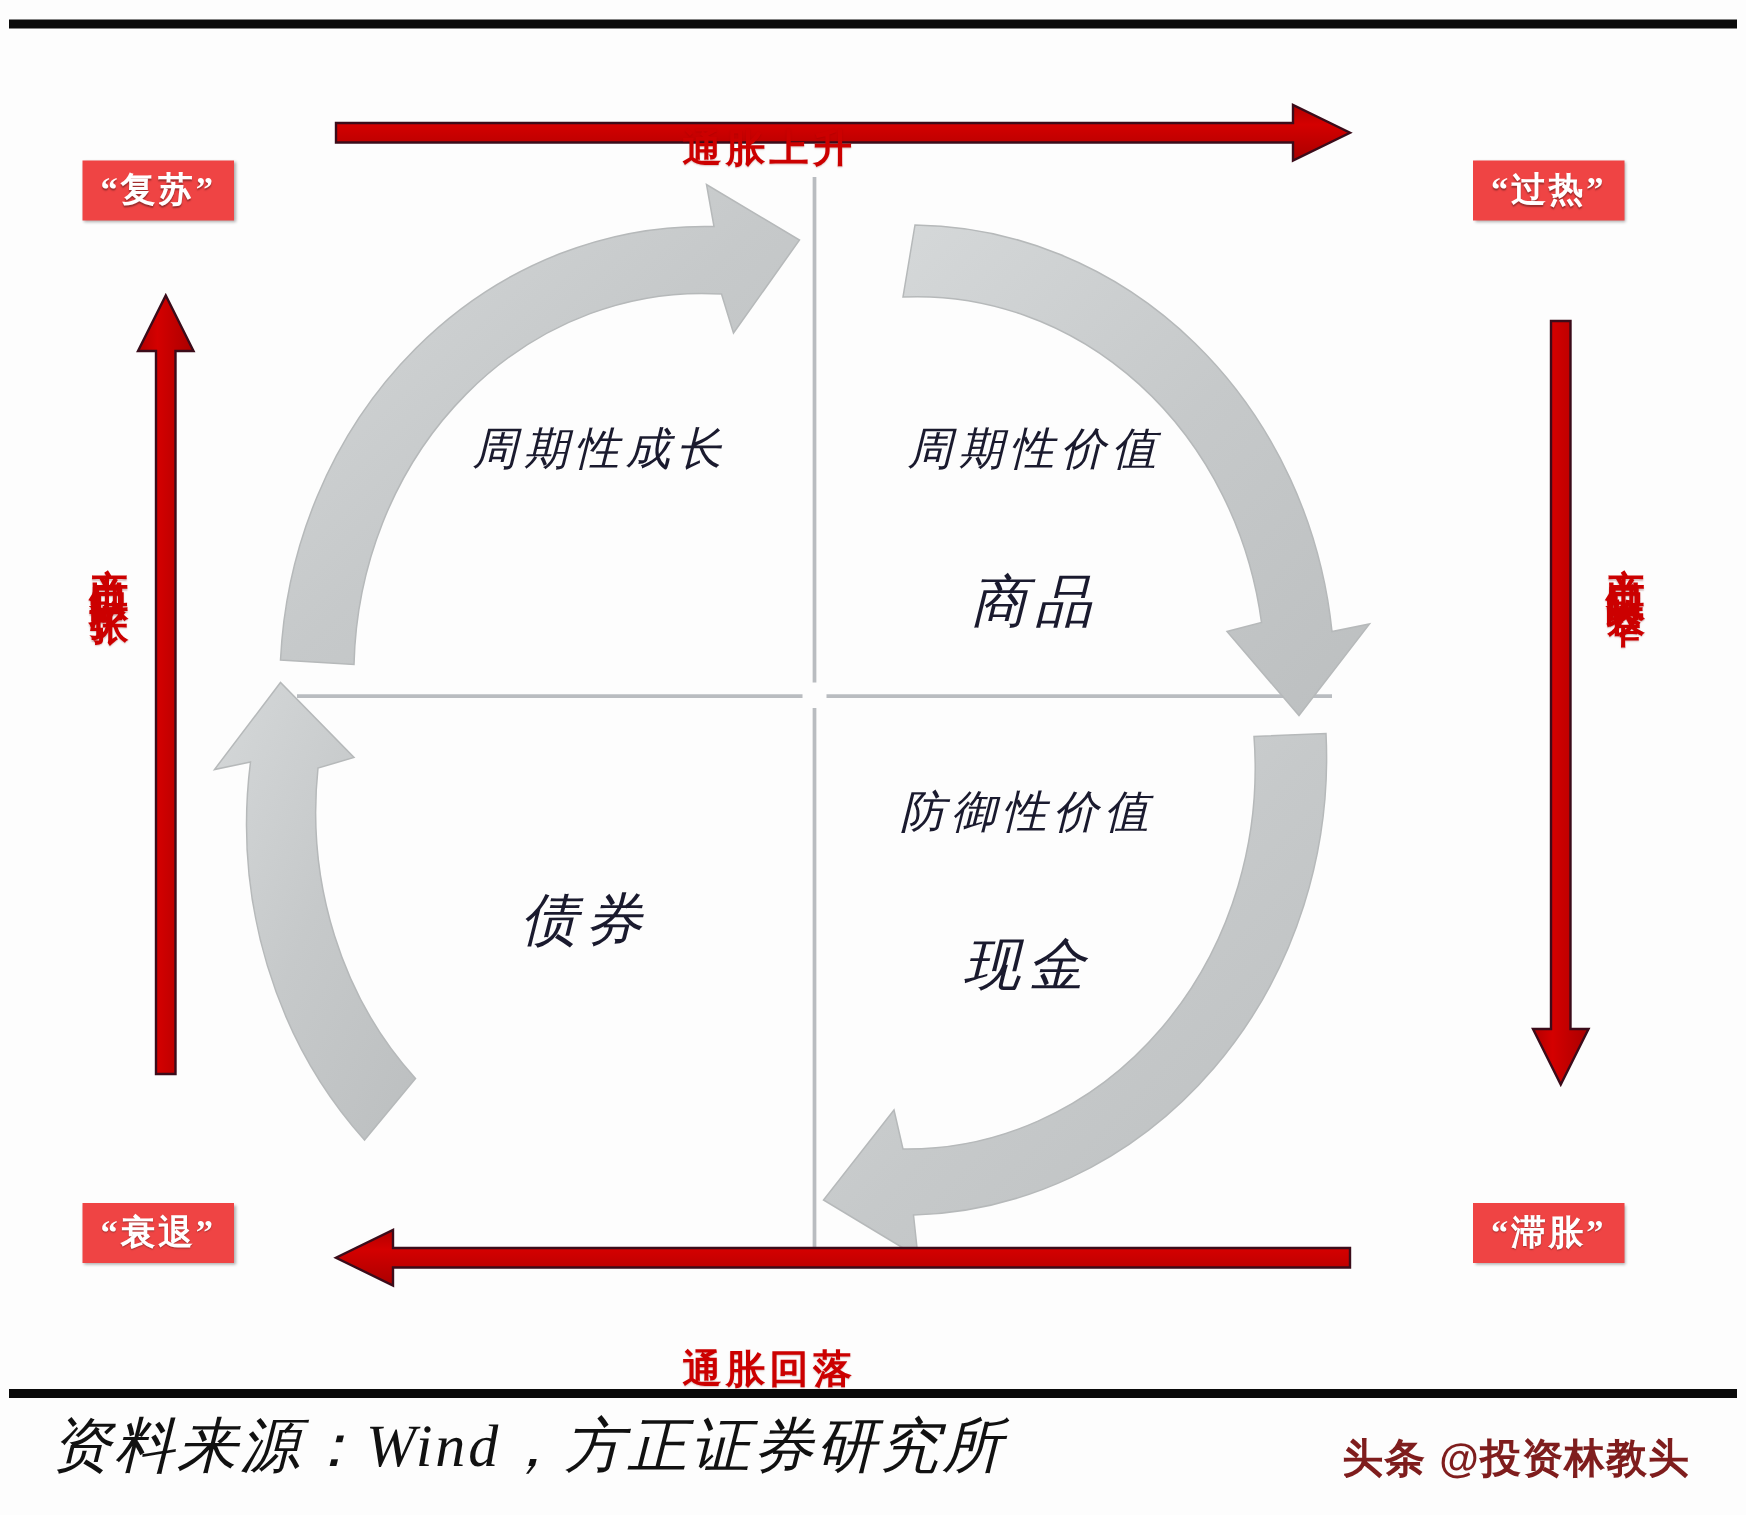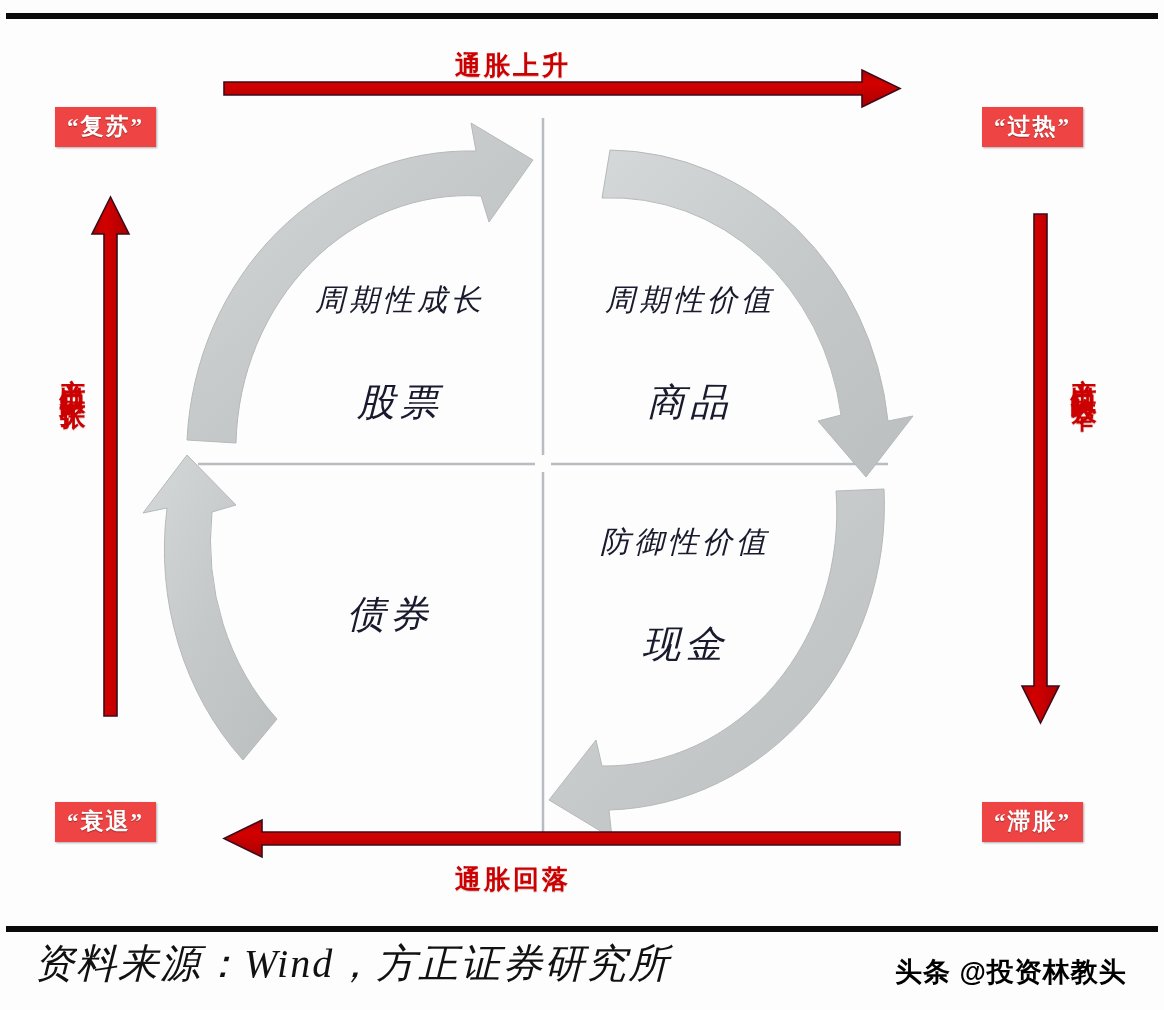--- a/index.html
+++ b/index.html
@@ -71,20 +71,21 @@
   #chip-stagflation{ left: 982px; top: 802px; }
 
   
   .red-label {
     position: absolute;
     color: #cc0000;
     font-family: "Liberation Serif", "DejaVu Serif", serif;
     font-weight: bold;
     white-space: nowrap;
     text-shadow: 0 1px 1px rgba(120,0,0,.25);
+    margin-top: 33px;
   }
   #label-inflation-up {
     left: 455px;
     top: 48px;
     font-size: 26px;
     letter-spacing: 3px;
   }
   #label-inflation-down {
     left: 455px;
     top: 862px;
@@ -152,21 +153,21 @@
     white-space: nowrap;
   }
   #watermark {
     position: absolute;
     left: 895px;
     top: 20px;
     font-family: "Liberation Sans", "DejaVu Sans", sans-serif;
     font-weight: bold;
     font-size: 27px;
     letter-spacing: 1px;
-    color: #000000;
+    color: #7f1d1d;
     white-space: nowrap;
   }
 </style>
 </head>
 <body>
 
 <div id="page">
 
   <div class="rule" id="rule-top"></div>
 
@@ -262,21 +263,20 @@
     <div class="chip" id="chip-recession">“衰退”</div>
     <div class="chip" id="chip-stagflation">“滞胀”</div>
 
     <div class="red-label" id="label-inflation-up">通胀上升</div>
     <div class="red-label" id="label-inflation-down">通胀回落</div>
     <div class="red-label-vertical" id="label-gap-expand">产出缺口扩张</div>
     <div class="red-label-vertical" id="label-gap-narrow">产出缺口收窄</div>
 
     <div class="quad" id="quad-tl">
       <div class="style-name">周期性成长</div>
-      <div class="asset-name">股票</div>
     </div>
     <div class="quad" id="quad-tr">
       <div class="style-name">周期性价值</div>
       <div class="asset-name">商品</div>
     </div>
     <div class="quad" id="quad-bl">
       <div class="asset-name">债券</div>
     </div>
     <div class="quad" id="quad-br">
       <div class="style-name">防御性价值</div>

